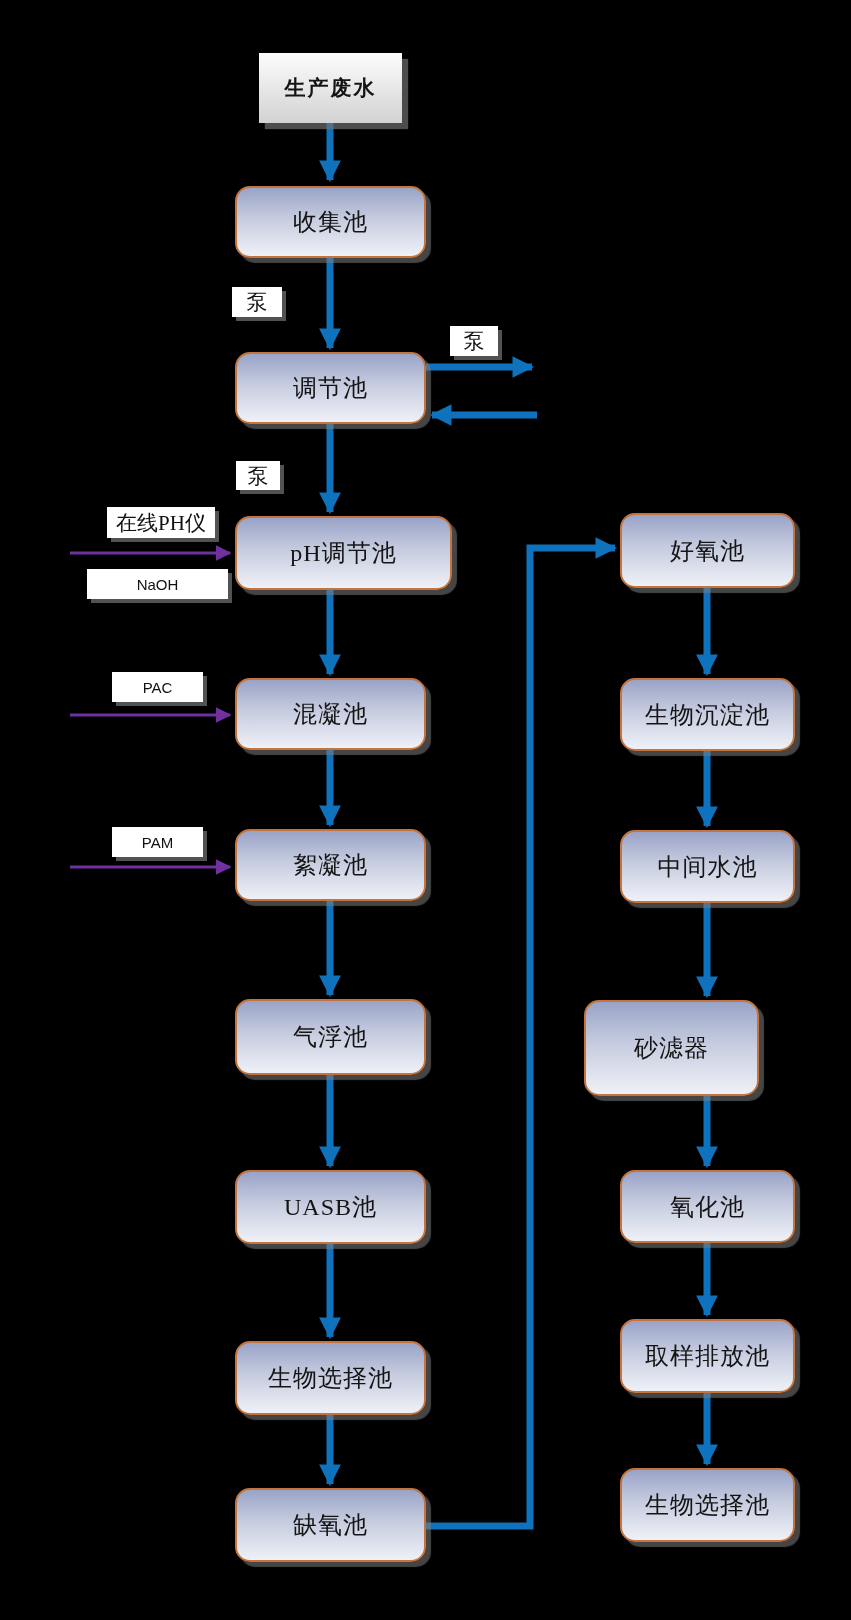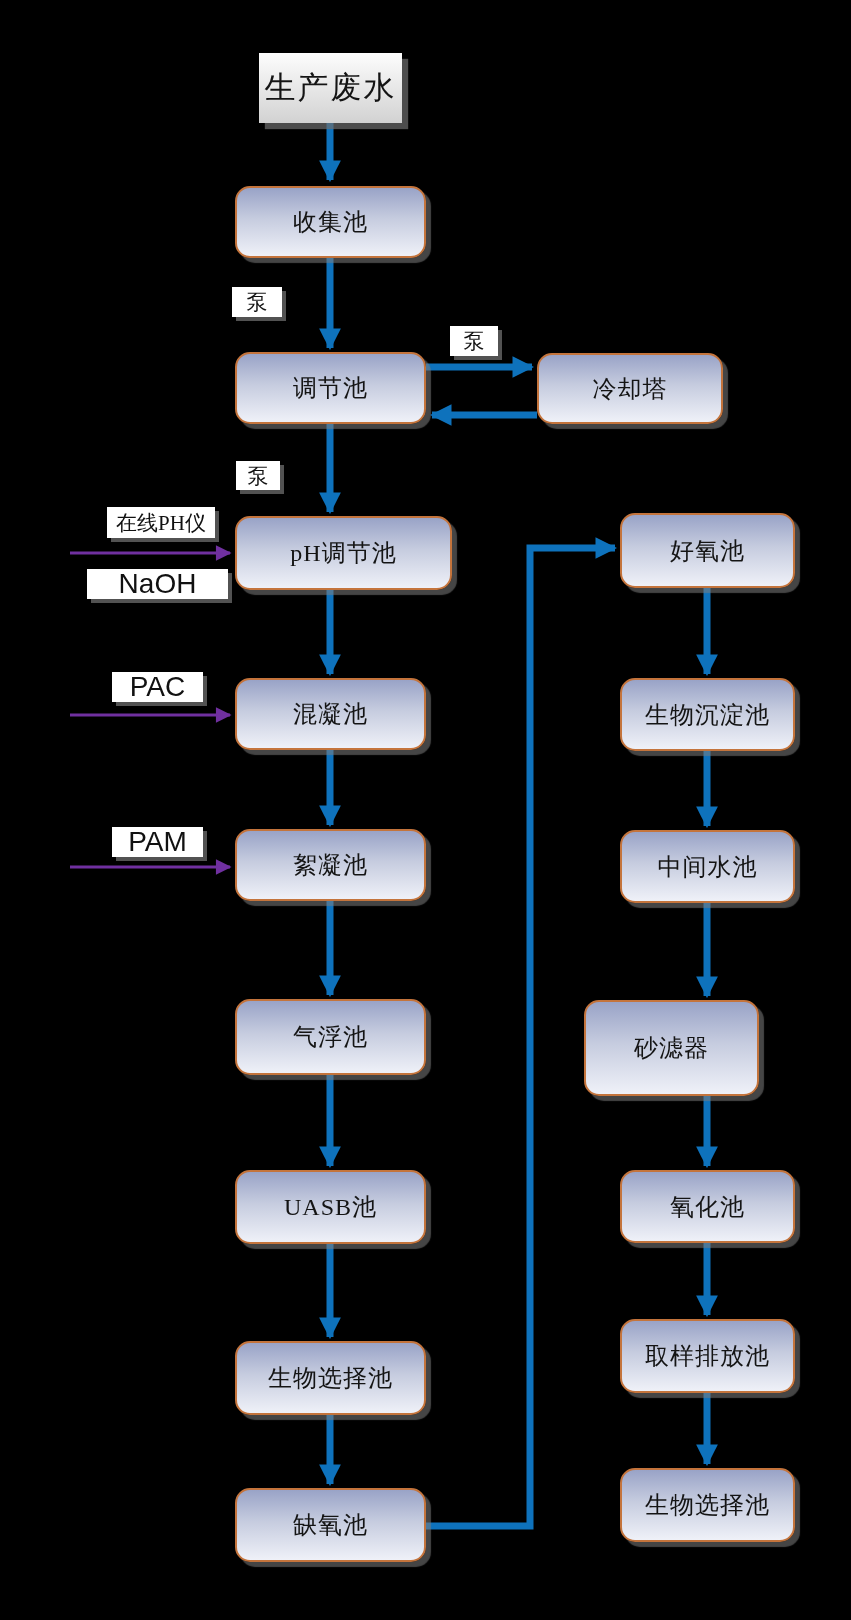--- a/index.html
+++ b/index.html
@@ -7,25 +7,25 @@
           font-family:"Liberation Serif","DejaVu Serif",serif;}
   .connectors{position:absolute;left:0;top:0;width:851px;height:1620px;}
   .node{position:absolute;display:flex;align-items:center;justify-content:center;
         border:2px solid #C4743C;border-radius:15px;
         background:linear-gradient(180deg,#99A3C7 0%,#C6CCDF 45%,#EFF1F8 100%);
         box-shadow:5px 5px 1px rgba(125,125,125,0.55);
         color:#141414;font-size:24px;letter-spacing:1px;box-sizing:border-box;font-family:Liberation Serif, serif;}
   .plain{position:absolute;display:flex;align-items:center;justify-content:center;
         background:linear-gradient(180deg,#FDFDFD 0%,#D2D2D2 100%);
         box-shadow:6px 6px 1px rgba(110,110,110,0.7);
-        color:#141414;font-size:31px;letter-spacing:2px;box-sizing:border-box;}
+        color:#141414;font-size:21px;letter-spacing:2px;box-sizing:border-box;font-weight:bold;}
   .tag{position:absolute;display:flex;align-items:center;justify-content:center;
         background:#FFFFFF;box-shadow:4px 4px 0 rgba(150,150,150,0.55);
         color:#111;font-size:21px;box-sizing:border-box;}
-  .tag.latin{font-family:"Liberation Sans","DejaVu Sans",sans-serif;font-size:28px;}
+  .tag.latin{font-family:"Liberation Sans","DejaVu Sans",sans-serif;font-size:15px;}
 </style>
 </head>
 <body>
 
 <div class="canvas">
 
   <svg class="connectors" width="851" height="1620" viewBox="0 0 851 1620">
     <defs>
       <marker id="ahb" viewBox="0 0 10 10" refX="9" refY="5" markerWidth="3.1" markerHeight="3.1" orient="auto">
         <path d="M0,0 L10,5 L0,10 z" fill="#0E72BC"></path>
@@ -63,23 +63,20 @@
 
   <div class="plain" style="left:259px;top:53px;width:143px;height:70px">
     <span>生产废水</span>
   </div>
 
   <div class="node" style="left:235px;top:186px;width:191px;height:72px">
     <span>收集池</span>
   </div>
   <div class="node" style="left:235px;top:352px;width:191px;height:72px">
     <span>调节池</span>
-  </div>
-  <div class="node" style="left:537px;top:353px;width:186px;height:71px">
-    <span>冷却塔</span>
   </div>
   <div class="node" style="left:235px;top:516px;width:217px;height:74px">
     <span>pH调节池</span>
   </div>
   <div class="node" style="left:235px;top:678px;width:191px;height:72px">
     <span>混凝池</span>
   </div>
   <div class="node" style="left:235px;top:829px;width:191px;height:72px">
     <span>絮凝池</span>
   </div>

